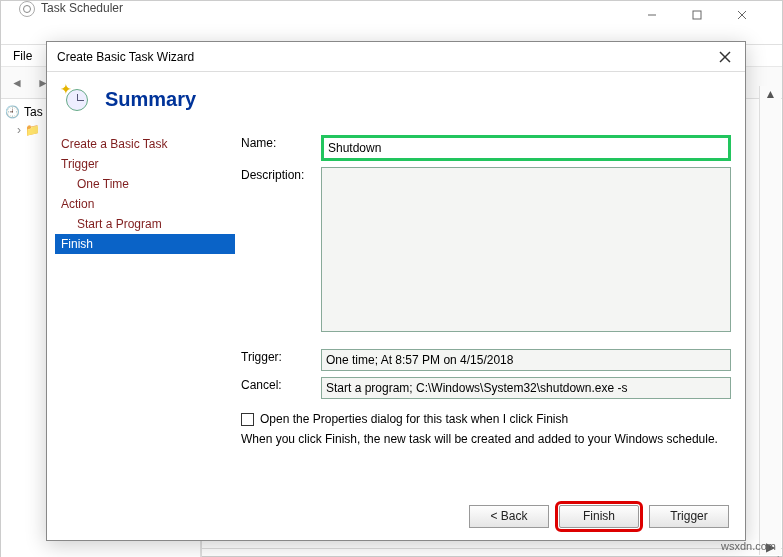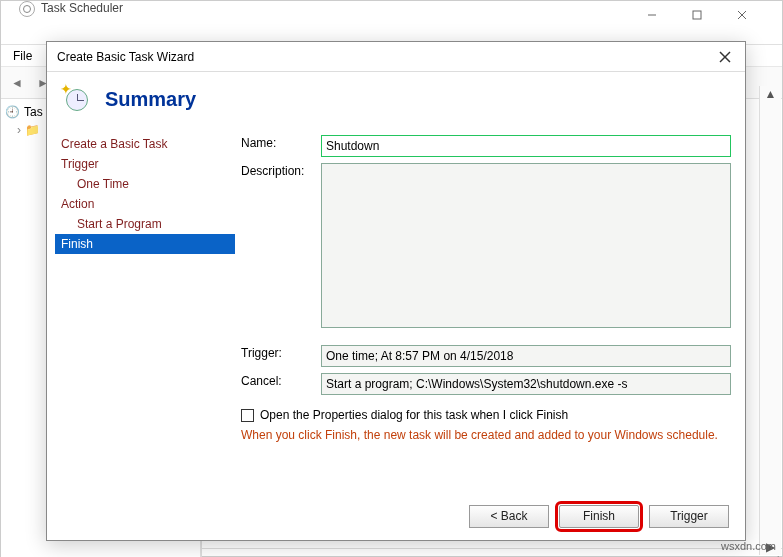--- a/index.html
+++ b/index.html
@@ -46,27 +46,27 @@
 .dlg-body { flex: 1; display: flex; padding: 0 8px 0 8px; }
 .wiz-nav { width: 180px; padding-top: 2px; }
 .wiz-step { padding: 3px 6px; color: #7f1d1d; }
 .wiz-step.indent { padding-left: 22px; }
 .wiz-step.active { background: #0a63c7; color: #fff; }
 
 .wiz-content { flex: 1; padding: 0 6px 0 6px; }
 .wiz-content table.fields { border-collapse: collapse; width: 100%; }
 .wiz-content table.fields td.label { width: 80px; vertical-align: top; padding: 4px 4px 4px 0; }
 .wiz-content table.fields td.val { padding: 3px 0; }
-.txt { width: 100%; border: 1px solid #22c55e; padding: 3px 4px; font-family: inherit; font-size: 12px; outline: none; }
+.txt { width: 100%; border: 3px solid #22c55e; padding: 3px 4px; font-family: inherit; font-size: 12px; outline: none; }
 .desc-box { width: 100%; height: 165px; border: 1px solid #8a9; background: #f4f5f3; resize: none; font-family: inherit; font-size: 12px; padding: 3px 4px; outline: none; }
 .ro { width: 100%; border: 1px solid #8a9; background: #f4f5f3; padding: 3px 4px; font-family: inherit; font-size: 12px; }
 
 .chk-row { display: flex; align-items: center; gap: 6px; margin-top: 10px; }
 .chk { width: 13px; height: 13px; border: 1px solid #333; background: #fff; }
-.hint { margin-top: 6px; color: #c2410c; }
+.hint { margin-top: 6px; color: #000000; }
 
 .dlg-footer { height: 48px; display: flex; align-items: center; justify-content: flex-end; gap: 10px; padding: 0 16px; margin-left: 40px; }
 .btn { min-width: 80px; height: 23px; border: 1px solid #999; background: linear-gradient(#fefefe,#e5e5e5); display: flex; align-items: center; justify-content: center; color: #222; }
 .btn.highlight { outline: 3px solid #d00; outline-offset: 1px; border-radius: 2px; }
 
 .watermark { position: absolute; right: 6px; bottom: 4px; font-size: 11px; color: #666; }
 </style>
 </head>
 <body>
 

